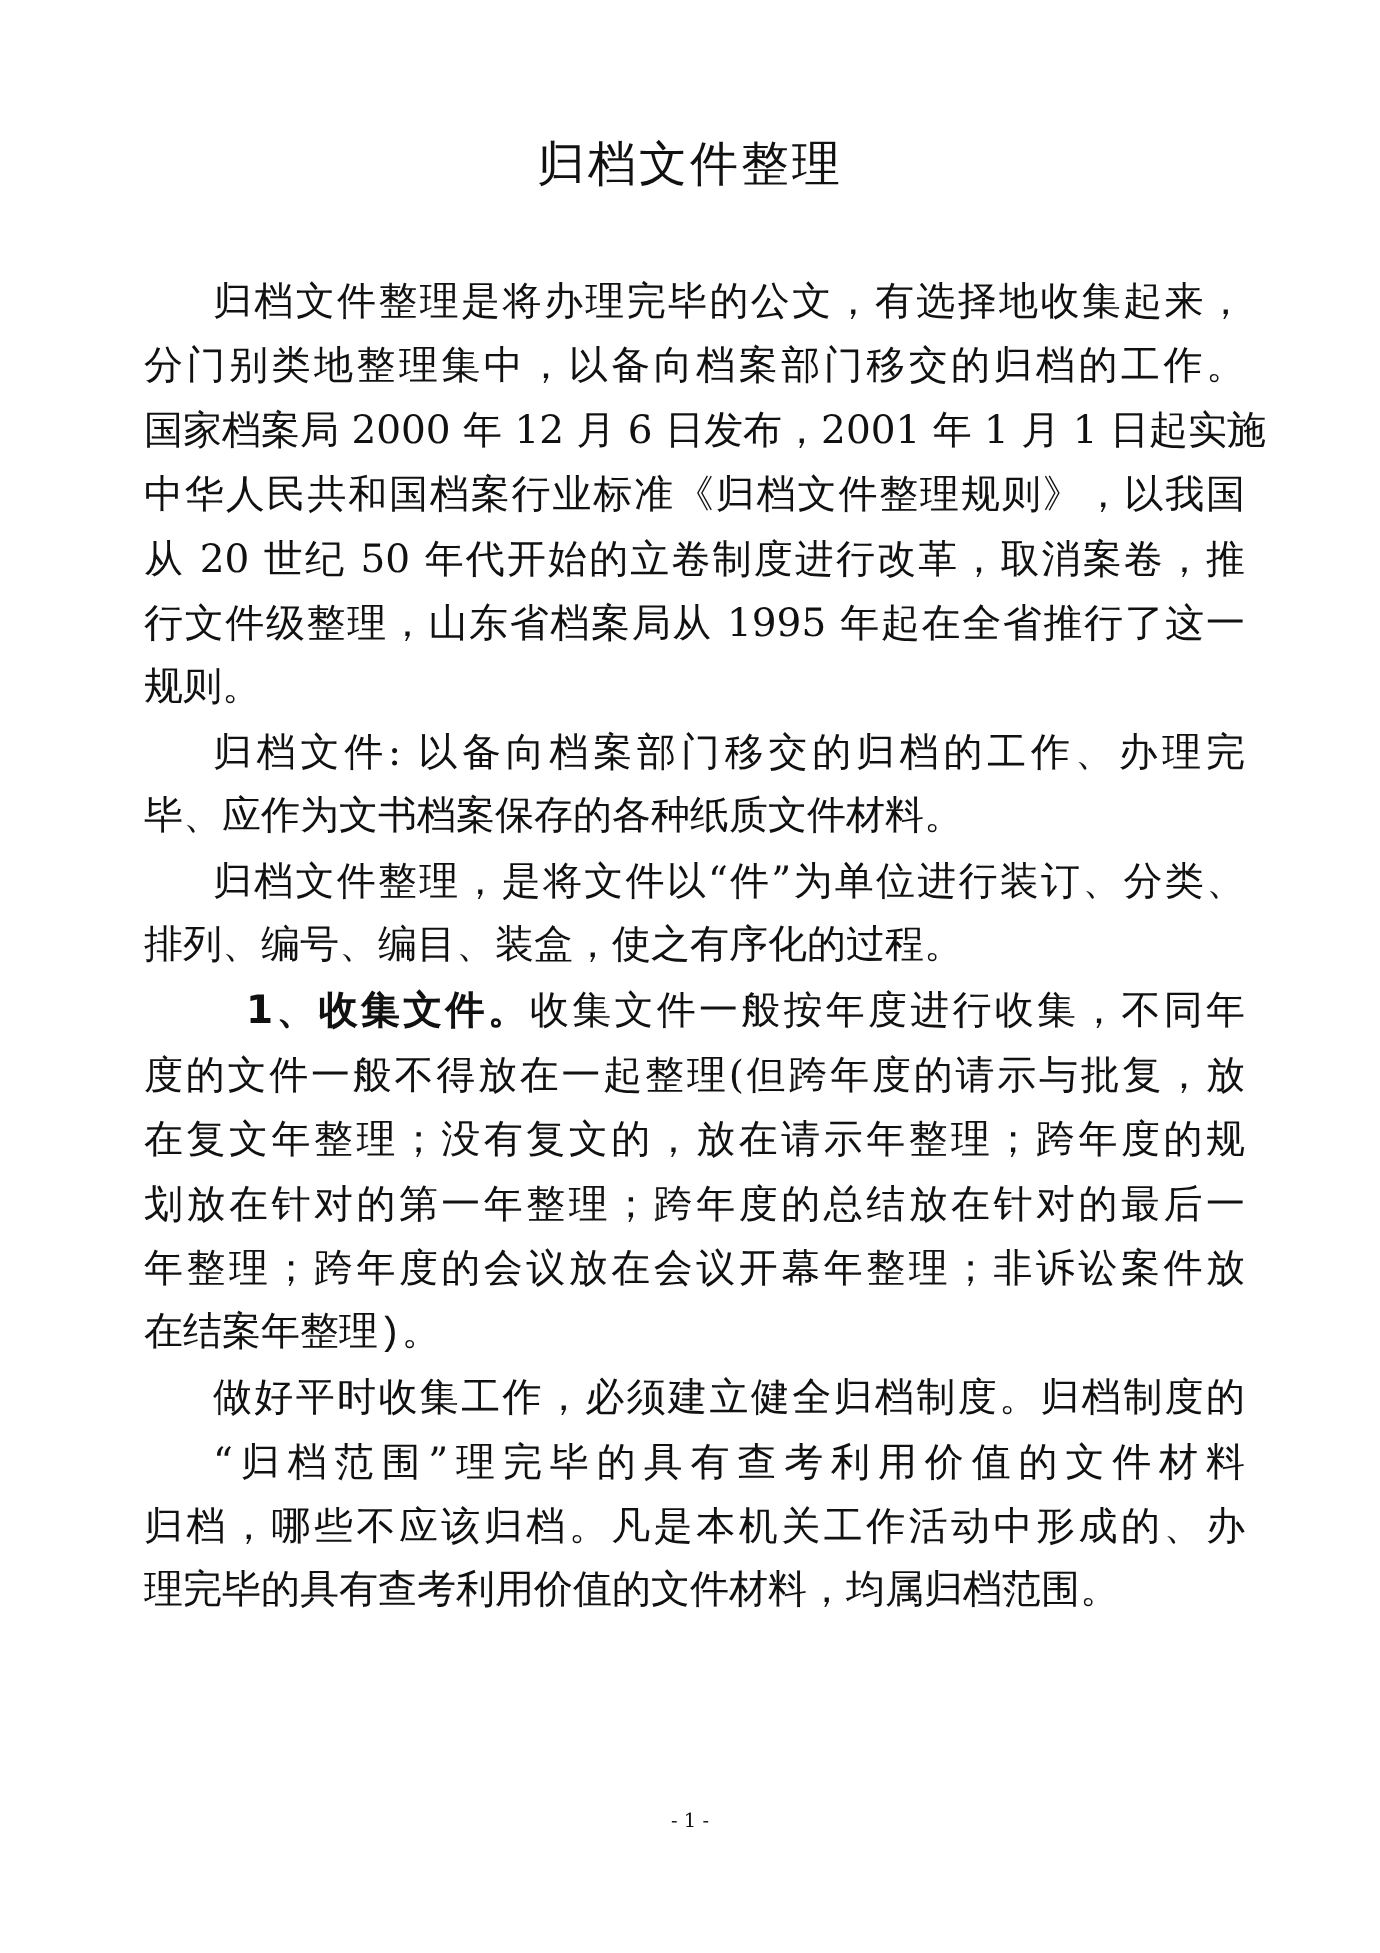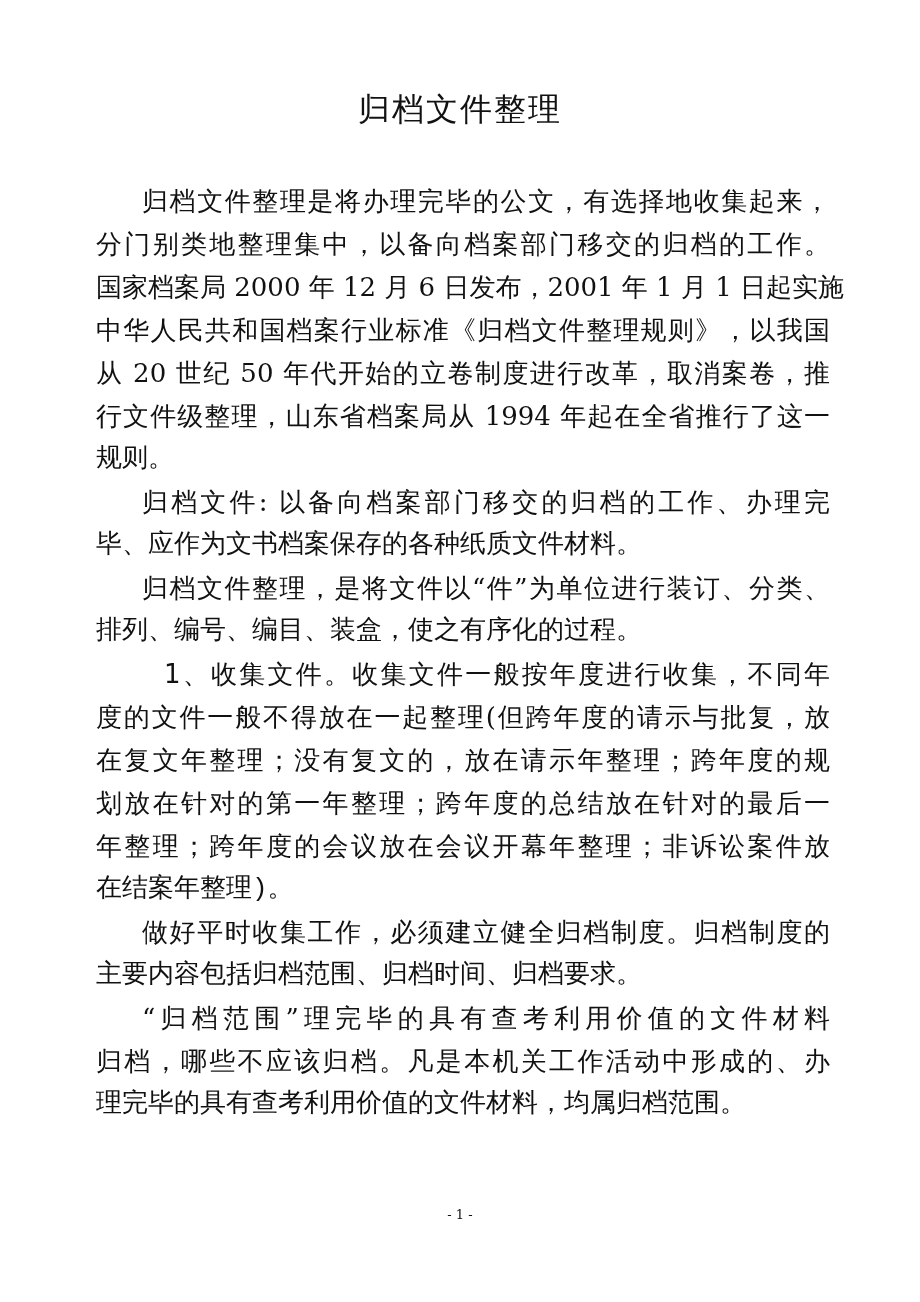--- a/index.html
+++ b/index.html
@@ -7,48 +7,47 @@
          font-family: "DejaVu Serif", "Liberation Serif", serif; color:#111; }
   .page { position:absolute; left:0; top:0; width:920px; height:948px; }
   .title { position:absolute; left:0; top:88px; width:920px; text-align:center;
            font-size:32px; letter-spacing:2px; font-family:"DejaVu Sans","Liberation Sans",sans-serif; font-weight:normal; }
   .body { position:absolute; left:96px; top:180px; width:734px; }
   .line { height:43px; line-height:43px; font-size:26px; white-space:nowrap;
           text-align:justify; text-align-last:justify; letter-spacing:0; }
   .line.last { text-align-last:left;font-family:Liberation Mono, monospace; }
   .ind { padding-left:46px; }
   .ind2 { padding-left:68px; }
-  .bold { font-weight:normal; font-family:"DejaVu Sans","Liberation Sans",sans-serif; }
+  .bold { font-weight:bold; font-family:"DejaVu Sans","Liberation Sans",sans-serif; }
   .pagenum { position:absolute; left:0; top:1207px; width:920px; text-align:center; font-size:13px; }
 </style>
 </head>
 <body>
 
 <div class="page">
   <div class="title">归档文件整理</div>
 
   <div class="body">
     <div class="line ind">归档文件整理是将办理完毕的公文，有选择地收集起来，</div>
     <div class="line">分门别类地整理集中，以备向档案部门移交的归档的工作。</div>
     <div class="line">国家档案局 2000 年 12 月 6 日发布，2001 年 1 月 1 日起实施</div>
     <div class="line">中华人民共和国档案行业标准《归档文件整理规则》，以我国</div>
     <div class="line">从 20 世纪 50 年代开始的立卷制度进行改革，取消案卷，推</div>
-    <div class="line">行文件级整理，山东省档案局从 1994 年起在全省推行了这一</div>
+    <div class="line">行文件级整理，山东省档案局从 1995 年起在全省推行了这一</div>
     <div class="line last">规则。</div>
     <div class="line ind">归档文件: 以备向档案部门移交的归档的工作、办理完</div>
     <div class="line last">毕、应作为文书档案保存的各种纸质文件材料。</div>
     <div class="line ind">归档文件整理，是将文件以“件”为单位进行装订、分类、</div>
     <div class="line last">排列、编号、编目、装盒，使之有序化的过程。</div>
     <div class="line ind2"><span class="bold">1、收集文件。</span><span>收集文件一般按年度进行收集，不同年</span></div>
     <div class="line">度的文件一般不得放在一起整理(但跨年度的请示与批复，放</div>
     <div class="line">在复文年整理；没有复文的，放在请示年整理；跨年度的规</div>
     <div class="line">划放在针对的第一年整理；跨年度的总结放在针对的最后一</div>
     <div class="line">年整理；跨年度的会议放在会议开幕年整理；非诉讼案件放</div>
     <div class="line last">在结案年整理)。</div>
     <div class="line ind">做好平时收集工作，必须建立健全归档制度。归档制度的</div>
-    <div class="line last">主要内容包括归档范围、归档时间、归档要求。</div>
     <div class="line ind">“归档范围”理完毕的具有查考利用价值的文件材料</div>
     <div class="line">归档，哪些不应该归档。凡是本机关工作活动中形成的、办</div>
     <div class="line last">理完毕的具有查考利用价值的文件材料，均属归档范围。</div>
   </div>
 
   <div class="pagenum">- 1 -</div>
 </div>
 
 </body></html>

